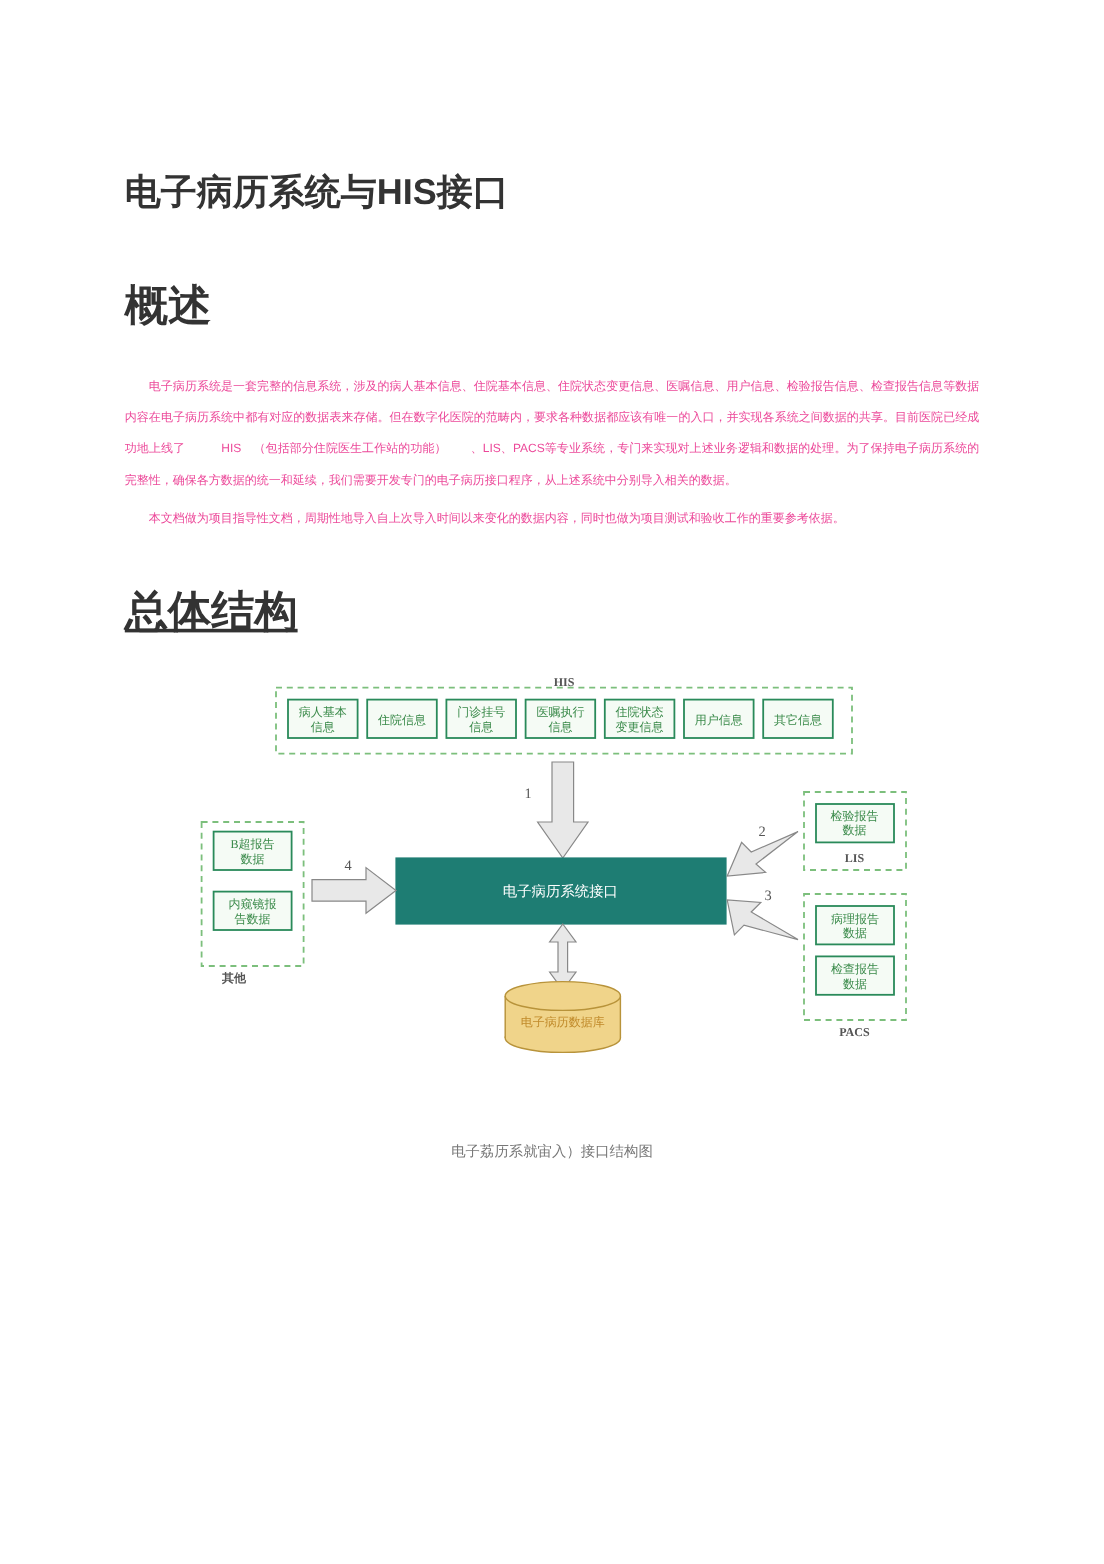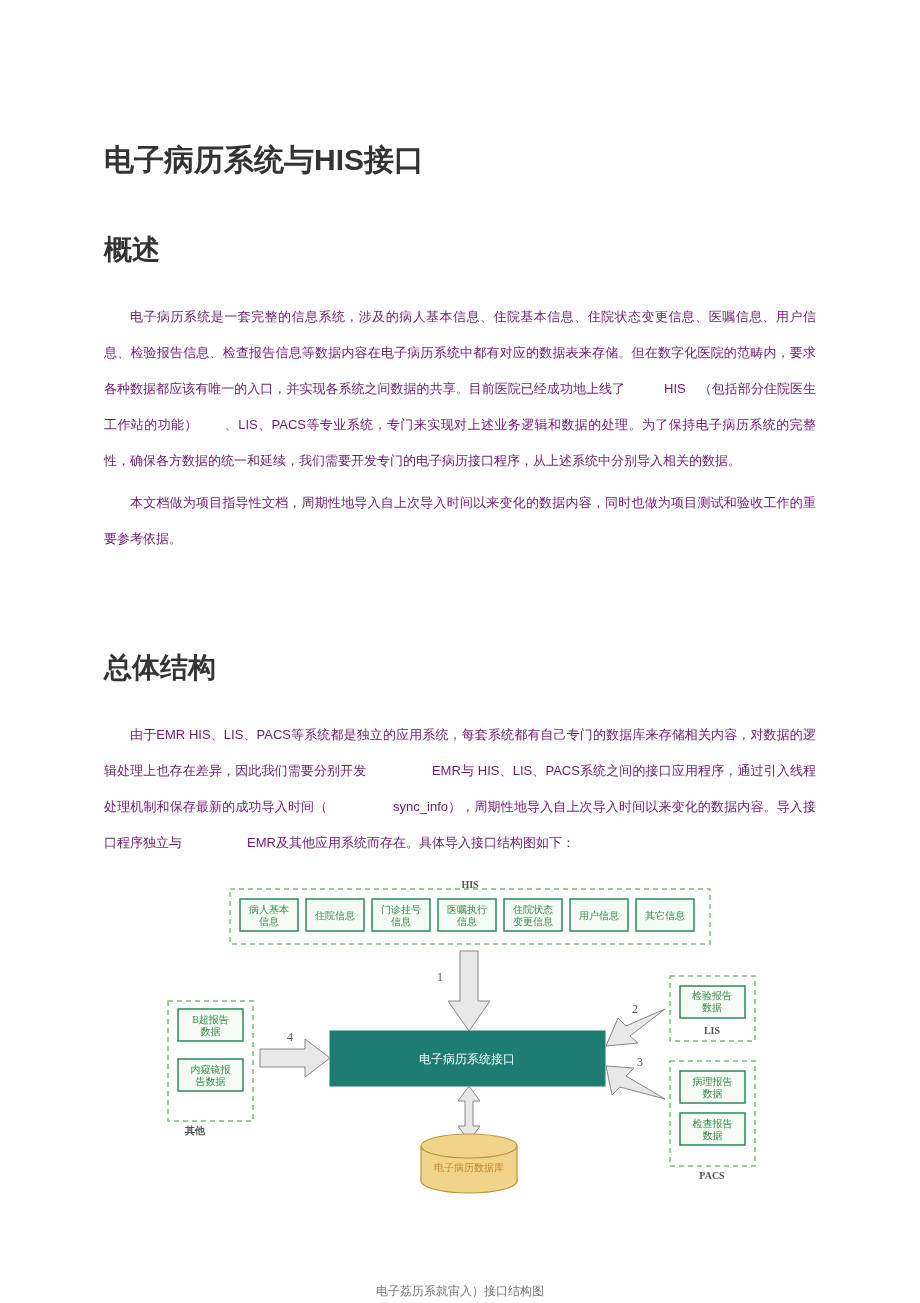--- a/index.html
+++ b/index.html
@@ -16,43 +16,43 @@
     box-sizing: border-box;
     position: relative;
   }
   .h1 {
     font-size: 30px;
     font-weight: 600;
     color: #333;
     margin: 0 0 50px 0;
   }
   .h2 {
-    font-size: 28px;
+    font-size: 36px;
     font-weight: 600;
     color: #333;
     margin: 0 0 30px 0;
   }
   .para {
-    font-size: 13px;
-    line-height: 36px;
-    color: #701a75;
+    font-size: 10px;
+    line-height: 26px;
+    color: #ec4899;
     margin: 0 0 6px 0;
     text-align: justify;
   }
   .indent { text-indent: 2em; }
-  .section-gap { margin-top: 92px; }
+  .section-gap { margin-top: 40px; text-decoration: underline; }
   .diagram-wrap {
     width: 600px;
     margin: 20px auto 0 auto;
   }
   .caption {
     text-align: center;
     font-size: 12px;
     color: #777;
-    margin-top: 68px;
+    margin-top: 51px;
   }
   
   .dash-group {
     stroke: #7cbf7c;
     stroke-width: 1.5;
     stroke-dasharray: 5 4;
     fill: none;
   }
   .solid-box {
     stroke: #2a8a5a;
@@ -103,21 +103,20 @@
 
   <h1 class="h1">电子病历系统与HIS接口</h1>
 
   <h2 class="h2">概述</h2>
 
   <p class="para indent">电子病历系统是一套完整的信息系统，涉及的病人基本信息、住院基本信息、住院状态变更信息、医嘱信息、用户信息、检验报告信息、检查报告信息等数据内容在电子病历系统中都有对应的数据表来存储。但在数字化医院的范畴内，要求各种数据都应该有唯一的入口，并实现各系统之间数据的共享。目前医院已经成功地上线了　　　HIS　（包括部分住院医生工作站的功能）　　、LIS、PACS等专业系统，专门来实现对上述业务逻辑和数据的处理。为了保持电子病历系统的完整性，确保各方数据的统一和延续，我们需要开发专门的电子病历接口程序，从上述系统中分别导入相关的数据。</p>
   <p class="para indent">本文档做为项目指导性文档，周期性地导入自上次导入时间以来变化的数据内容，同时也做为项目测试和验收工作的重要参考依据。</p>
 
   <h2 class="h2 section-gap">总体结构</h2>
 
-  <p class="para indent">由于EMR HIS、LIS、PACS等系统都是独立的应用系统，每套系统都有自己专门的数据库来存储相关内容，对数据的逻辑处理上也存在差异，因此我们需要分别开发　　　　　EMR与 HIS、LIS、PACS系统之间的接口应用程序，通过引入线程处理机制和保存最新的成功导入时间（　　　　　sync_info），周期性地导入自上次导入时间以来变化的数据内容。导入接口程序独立与　　　　　EMR及其他应用系统而存在。具体导入接口结构图如下：</p>
 
   <div class="diagram-wrap">
     <svg viewBox="0 0 600 330" width="600" height="330">
 
       <rect class="dash-group" x="70" y="8" width="480" height="55"></rect>
       <text class="label-txt" x="310" y="7">HIS</text>
 
       <g id="his-row">
           <rect class="solid-box" x="80" y="18" width="58" height="32"></rect>
           <text class="box-txt" x="109" y="32">病人基本</text>

